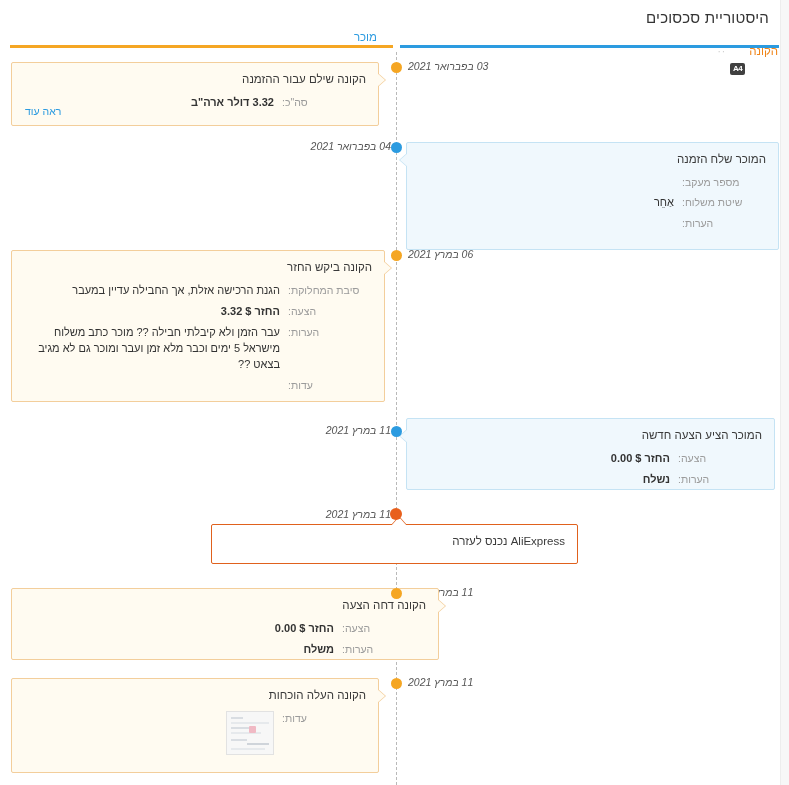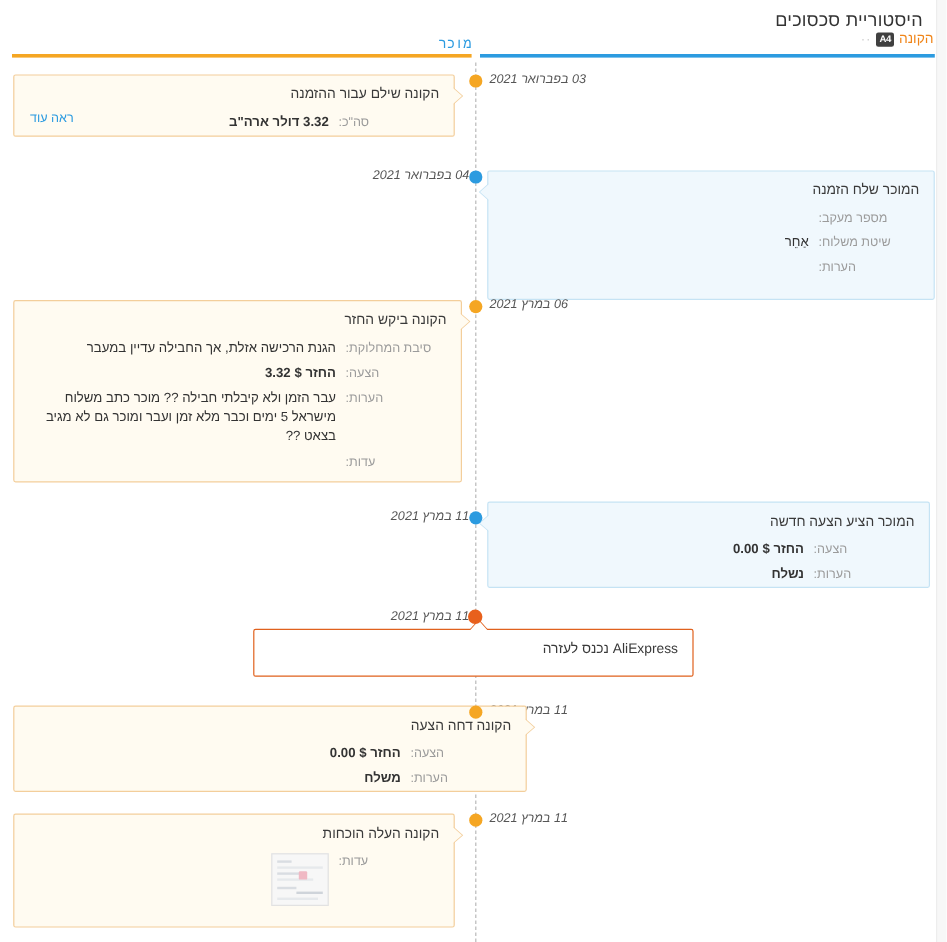--- a/index.html
+++ b/index.html
@@ -41,30 +41,30 @@
     display: inline-flex;
     align-items: center; justify-content: center;
     width: 15px; height: 12px;
     background: #404040;
     color: #ffffff;
     font-size: 8px;
     font-weight: bold;
     border-radius: 2px;
     line-height: 1;
     letter-spacing: -.4px;
+    margin-top: 36px;
   }
   .buyer-head .dots {
     font-size: 10px; color: #cccccc; letter-spacing: 1px;
   }
 
   .seller-head {
     position: absolute;
-    top: 27px; right: 396px;
-    direction: rtl;
-    font-family: Liberation Mono, monospace;
+    top: 27px; right: 412px;
+    direction: rtl;
   }
   .seller-head .lbl {
     font-size: 11.5px;
     color: #2C9BE0;
   }
 
   .rule-buyer {
     position: absolute;
     top: 45px; left: 396px; width: 383px;
     height: 3px; background: #F5A623;
@@ -262,21 +262,21 @@
     <span class="lbl">מוכר</span>
   </div>
 
   <div class="rule-buyer"></div>
   <div class="rule-seller"></div>
 
   <div class="spine"></div>
 
   <div class="node buyer" style="top:62px"></div>
   <div class="node-date to-right" style="top:60px">03 בפברואר 2021</div>
-  <div class="card buyer" style="top:62px; width:368px; height:52px;">
+  <div class="card buyer" style="top:62px; width:368px; height:64px;">
     <div class="card-title">הקונה שילם עבור ההזמנה</div>
     <div class="kv">
       <span class="k">סה"כ:</span>
       <span class="v strong">3.32 דולר ארה"ב</span>
     </div>
     <div class="see-more">ראה עוד</div>
   </div>
 
   <div class="node seller" style="top:142px"></div>
   <div class="node-date to-left" style="top:140px">04 בפברואר 2021</div>

